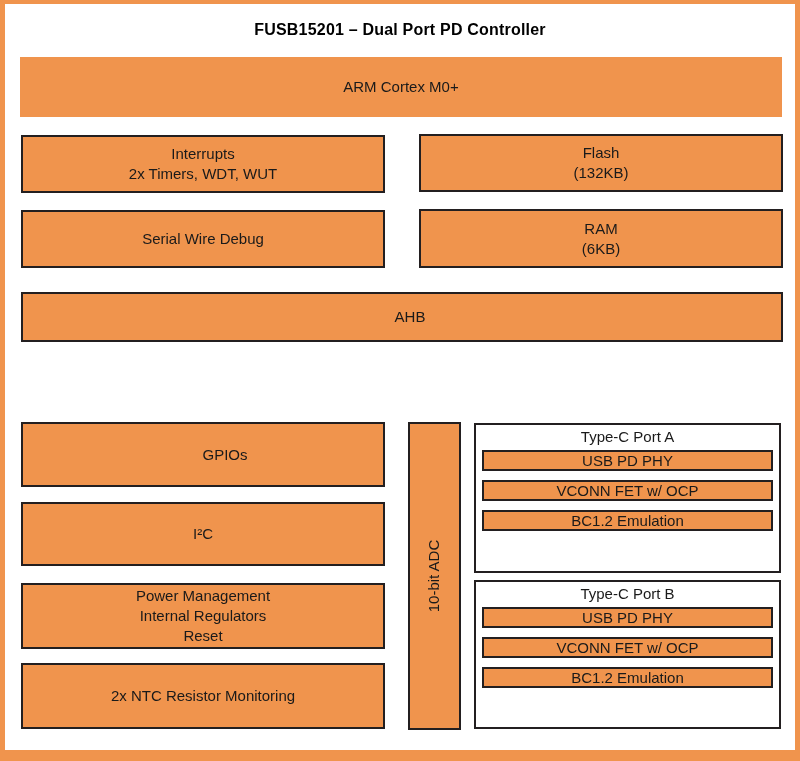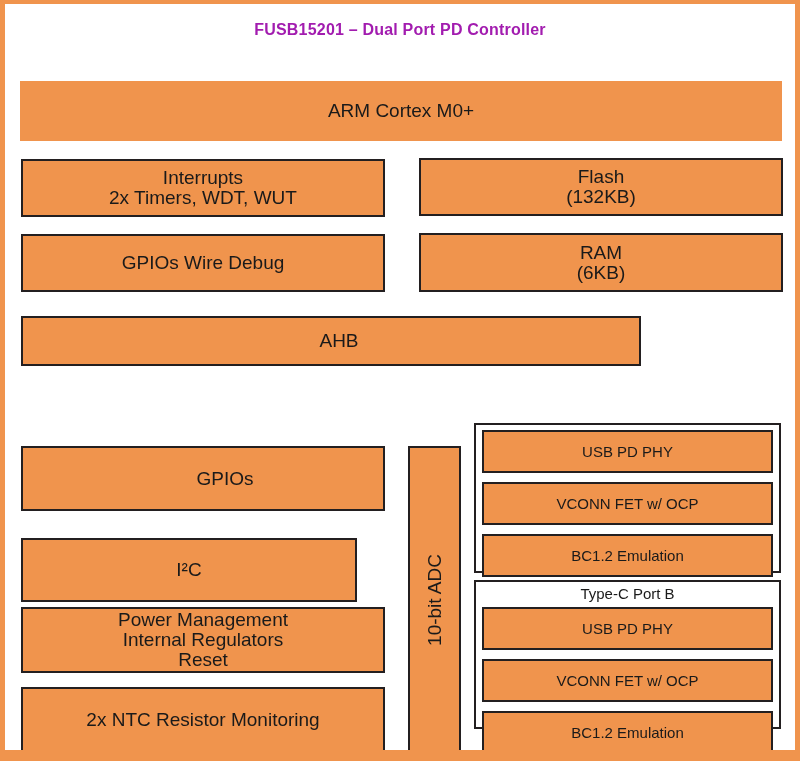--- a/index.html
+++ b/index.html
@@ -27,37 +27,36 @@
     z-index: 5;
   }
   .diagram-title {
     position: absolute;
     top: 21px;
     left: 0;
     width: 100%;
     text-align: center;
     font-size: 16px;
     font-weight: bold;
-    color: #a21caf;
+    color: #000000;
     letter-spacing: 0.2px;
   }
   .blk {
     position: absolute;
     box-sizing: border-box;
     background: var(--c-orange);
     border: 2px solid var(--c-border);
     display: flex;
     flex-direction: column;
     align-items: center;
     justify-content: center;
     text-align: left;
-    font-size: 19px;
+    font-size: 15px;
     line-height: 20px;
     color: var(--c-text);
-    margin-top: 24px;
   }
   .blk.borderless { border: none; }
   .port {
     position: absolute;
     box-sizing: border-box;
     background: #ffffff;
     border: 2px solid var(--c-border);
     padding: 2px 6px 8px;
     display: flex;
     flex-direction: column;
@@ -70,21 +69,21 @@
   }
   .port-items {
     display: flex;
     flex-direction: column;
     gap: 9px;
     margin-top: 3px;
     flex: 1;
   }
   .port-item {
     box-sizing: border-box;
-    height: 43px;
+    height: 21px;
     background: var(--c-orange);
     border: 2px solid var(--c-border);
     display: flex;
     align-items: center;
     justify-content: center;
     text-align: center;
     font-size: 15px;
     color: var(--c-text);
   }
   .rot {
@@ -105,47 +104,48 @@
   <div class="blk" style="left:21px; top:135px; width:364px; height:58px;">
     <span>Interrupts</span>
     <span>2x Timers, WDT, WUT</span>
   </div>
 
   <div class="blk" style="left:419px; top:134px; width:364px; height:58px;">
     <span>Flash</span>
     <span>(132KB)</span>
   </div>
 
-  <div class="blk" style="left:21px; top:210px; width:364px; height:58px;">GPIOs Wire Debug</div>
+  <div class="blk" style="left:21px; top:210px; width:364px; height:58px;">Serial Wire Debug</div>
 
   <div class="blk" style="left:419px; top:209px; width:364px; height:59px;">
     <span>RAM</span>
     <span>(6KB)</span>
   </div>
 
-  <div class="blk" style="left:21px; top:292px; width:620px; height:50px;padding-left:16px;">AHB</div>
+  <div class="blk" style="left:21px; top:292px; width:762px; height:50px;padding-left:16px;">AHB</div>
 
 
   <div class="blk" style="left:21px; top:422px; width:364px; height:65px;padding-left:44px;">GPIOs</div>
 
-  <div class="blk" style="left:21px; top:514px; width:336px; height:64px;">I²C</div>
+  <div class="blk" style="left:21px; top:502px; width:364px; height:64px;">I²C</div>
 
   <div class="blk" style="left:21px; top:583px; width:364px; height:66px;">
     <span>Power Management</span>
     <span>Internal Regulators</span>
     <span>Reset</span>
   </div>
 
   <div class="blk" style="left:21px; top:663px; width:364px; height:66px;">2x NTC Resistor Monitoring</div>
 
   <div class="blk" style="left:408px; top:422px; width:53px; height:308px;">
     <span class="rot">10-bit ADC</span>
   </div>
 
   <div class="port" style="left:474px; top:423px; width:307px; height:150px;">
+    <div class="port-title">Type-C Port A</div>
     <div class="port-items">
       <div class="port-item">USB PD PHY</div>
       <div class="port-item">VCONN FET w/ OCP</div>
       <div class="port-item">BC1.2 Emulation</div>
     </div>
   </div>
 
   <div class="port" style="left:474px; top:580px; width:307px; height:149px;">
     <div class="port-title">Type-C Port B</div>
     <div class="port-items">

